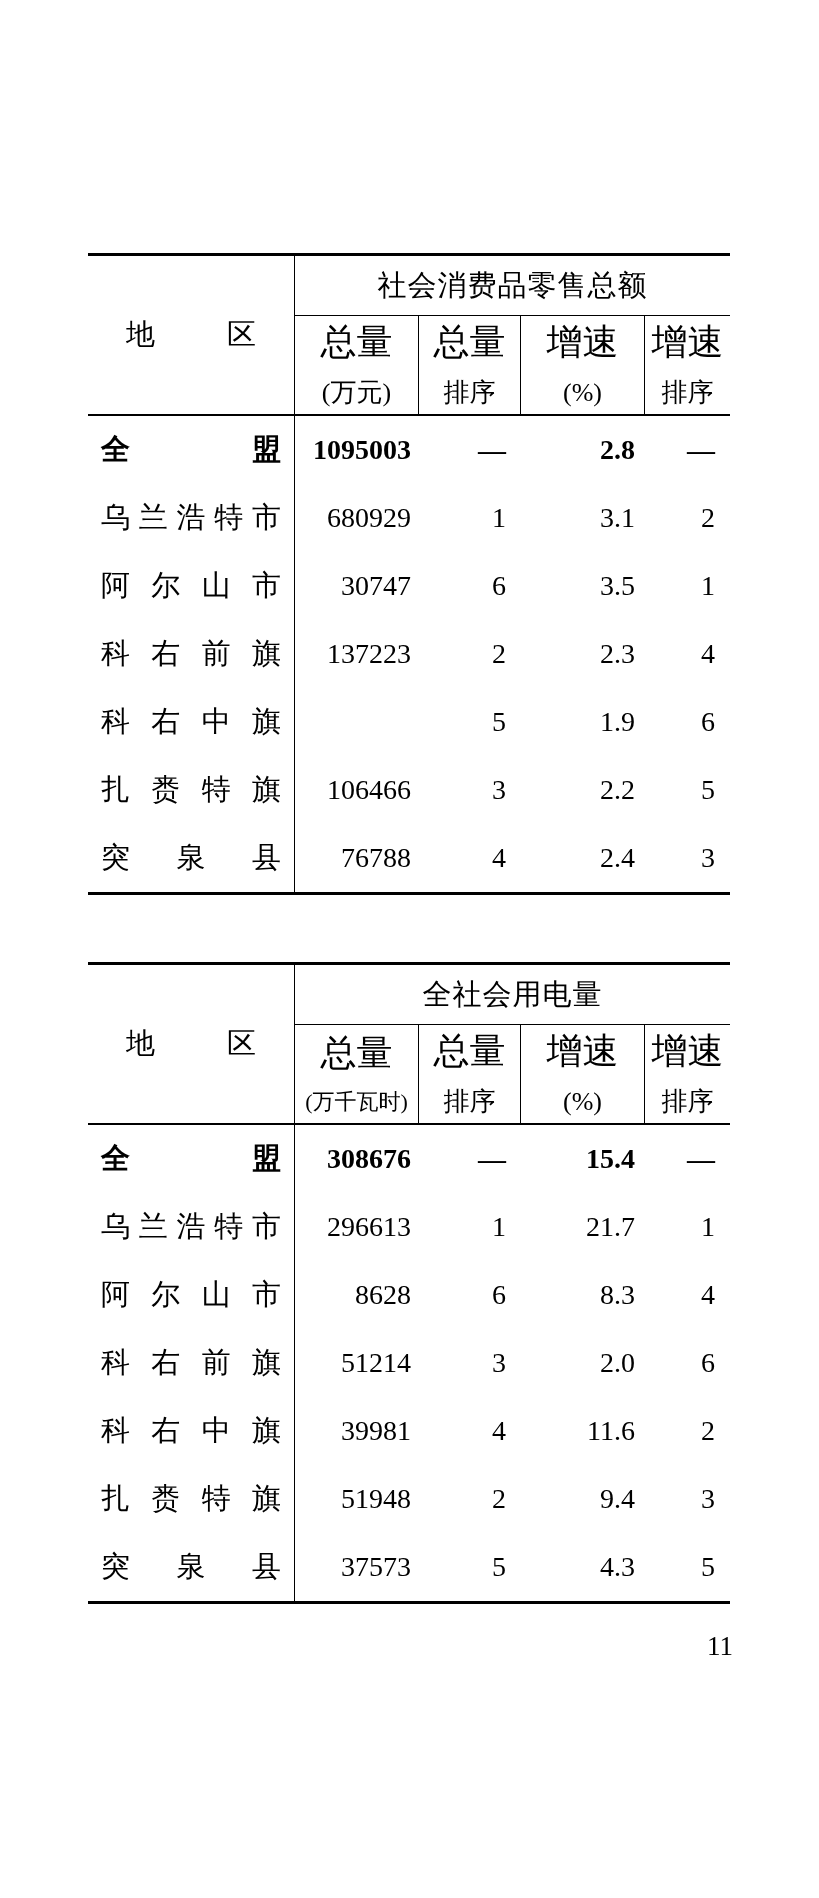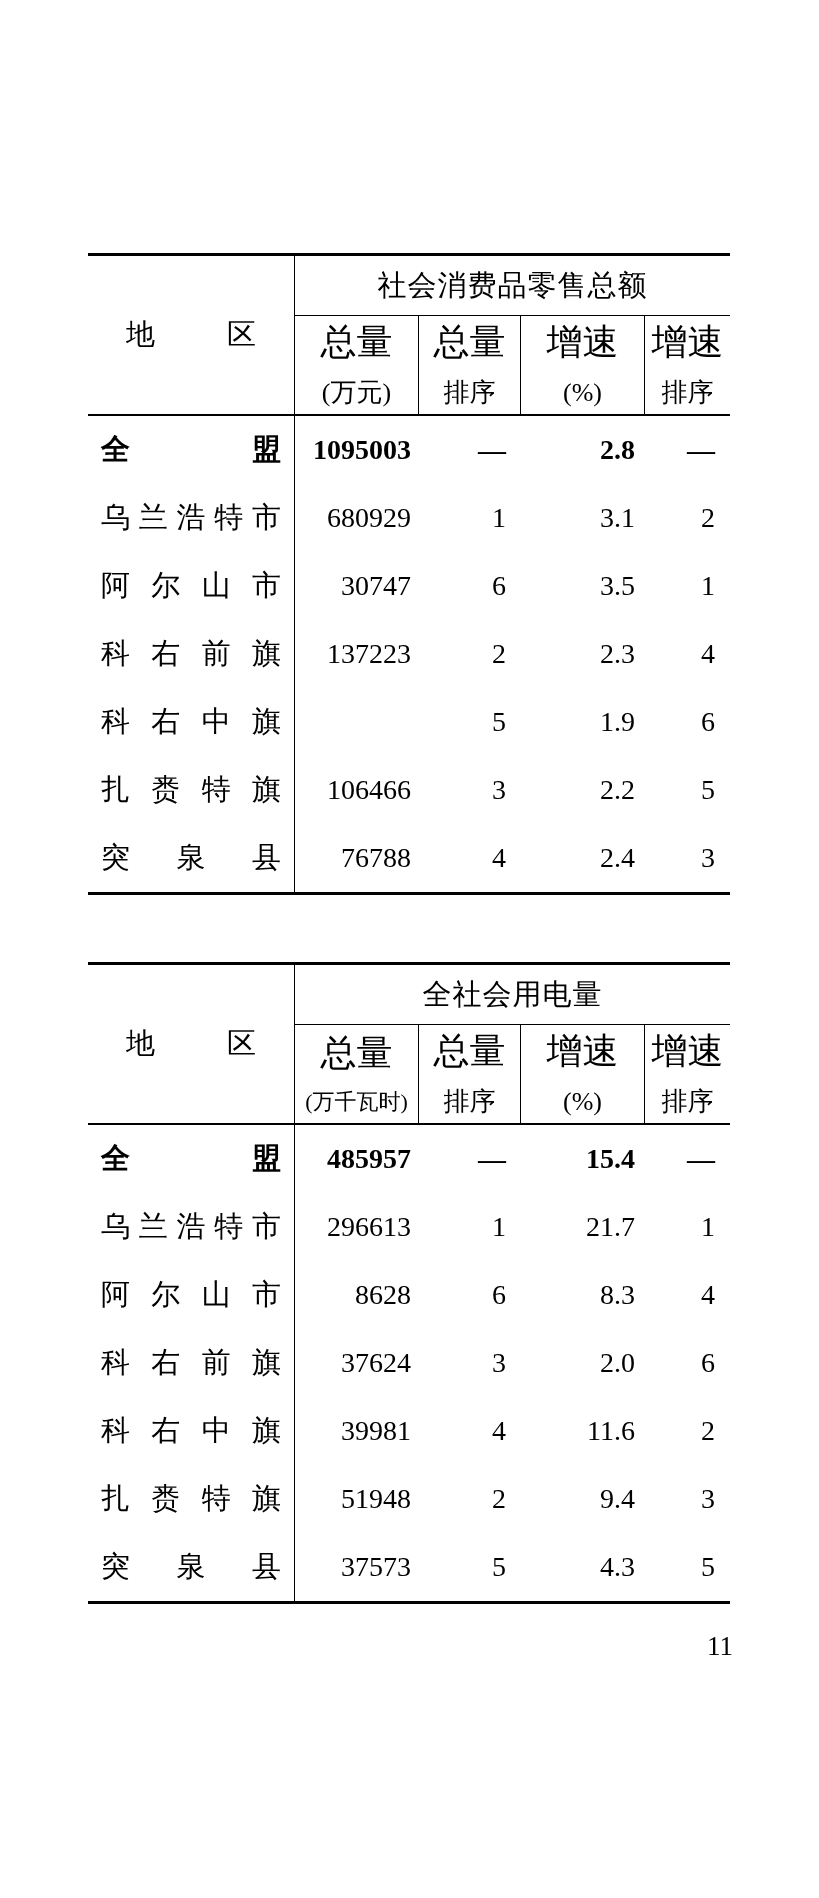--- a/index.html
+++ b/index.html
@@ -178,21 +178,21 @@
         <span class="sh-line2">(%)</span>
       </div>
       <div class="cell subheader-cell v-left" style="grid-area: 2 / 5;">
         <span class="sh-line1">增速</span>
         <span class="sh-line2">排序</span>
       </div>
       <div class="cell region-cell bold-row" style="grid-area: 3 / 1;">
         <span>全</span>
         <span>盟</span>
       </div>
-      <div class="cell num-cell col-total bold-row" style="grid-area: 3 / 2;">485957</div>
+      <div class="cell num-cell col-total bold-row" style="grid-area: 3 / 2;">308676</div>
       <div class="cell num-cell col-total_rank bold-row" style="grid-area: 3 / 3;">—</div>
       <div class="cell num-cell col-growth bold-row" style="grid-area: 3 / 4;">15.4</div>
       <div class="cell num-cell col-growth_rank bold-row" style="grid-area: 3 / 5;">—</div>
       <div class="cell region-cell" style="grid-area: 4 / 1;">
         <span>乌</span>
         <span>兰</span>
         <span>浩</span>
         <span>特</span>
         <span>市</span>
       </div>
@@ -209,21 +209,21 @@
       <div class="cell num-cell col-total" style="grid-area: 5 / 2;">8628</div>
       <div class="cell num-cell col-total_rank" style="grid-area: 5 / 3;">6</div>
       <div class="cell num-cell col-growth" style="grid-area: 5 / 4;">8.3</div>
       <div class="cell num-cell col-growth_rank" style="grid-area: 5 / 5;">4</div>
       <div class="cell region-cell" style="grid-area: 6 / 1;">
         <span>科</span>
         <span>右</span>
         <span>前</span>
         <span>旗</span>
       </div>
-      <div class="cell num-cell col-total" style="grid-area: 6 / 2;">37624</div>
+      <div class="cell num-cell col-total" style="grid-area: 6 / 2;">51214</div>
       <div class="cell num-cell col-total_rank" style="grid-area: 6 / 3;">3</div>
       <div class="cell num-cell col-growth" style="grid-area: 6 / 4;">2.0</div>
       <div class="cell num-cell col-growth_rank" style="grid-area: 6 / 5;">6</div>
       <div class="cell region-cell" style="grid-area: 7 / 1;">
         <span>科</span>
         <span>右</span>
         <span>中</span>
         <span>旗</span>
       </div>
       <div class="cell num-cell col-total" style="grid-area: 7 / 2;">39981</div>

